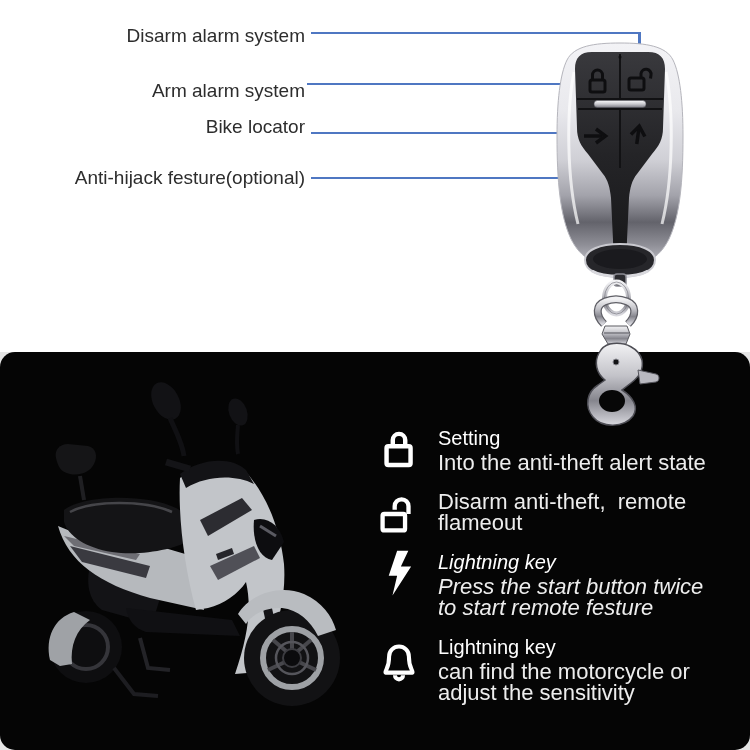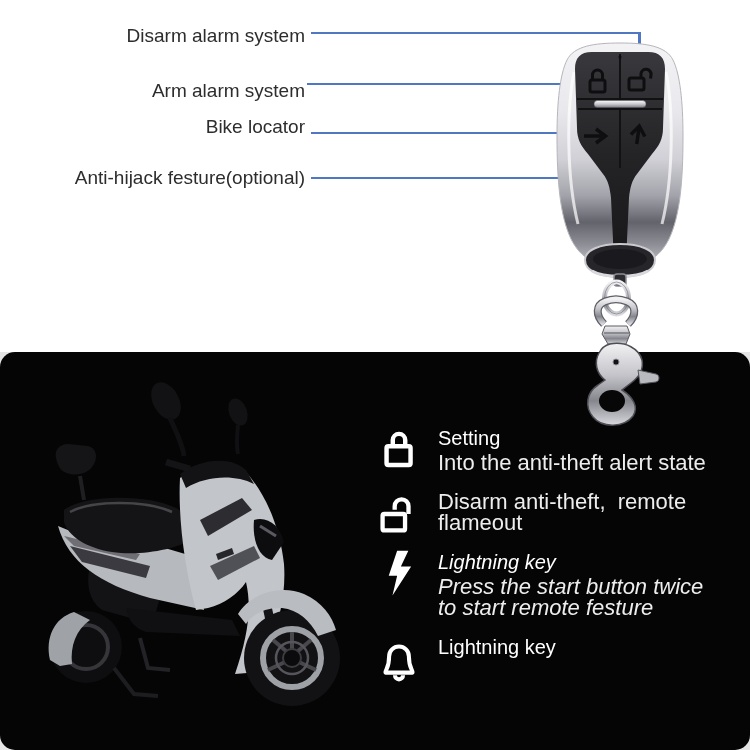--- a/index.html
+++ b/index.html
@@ -158,20 +158,21 @@
 
       <div class="feature-item fi4">
         <div class="feature-icon">
           <svg width="36" height="50" viewBox="0 0 40 50">
             <path d="M5 39 C5 35 9 34 9 21 A11 11 0 0 1 31 21 C31 34 35 35 35 39 Z" fill="none" stroke="#ffffff" stroke-width="4.5" stroke-linejoin="round"></path>
             <path d="M15.5 42 a4.5 4.5 0 0 0 9 0" fill="none" stroke="#ffffff" stroke-width="4.5"></path>
           </svg>
         </div>
         <div class="feature-text">
           <div class="feature-title">Lightning key</div>
+          <div class="feature-desc">can find the motorcycle or adjust the sensitivity</div>
         </div>
       </div>
 
     </div>
   </div>
 
   <div class="remote-wrap">
     <svg width="140" height="390" viewBox="0 0 140 390">
       <defs>
         <linearGradient id="chromeV" x1="0" y1="0" x2="0" y2="1">

